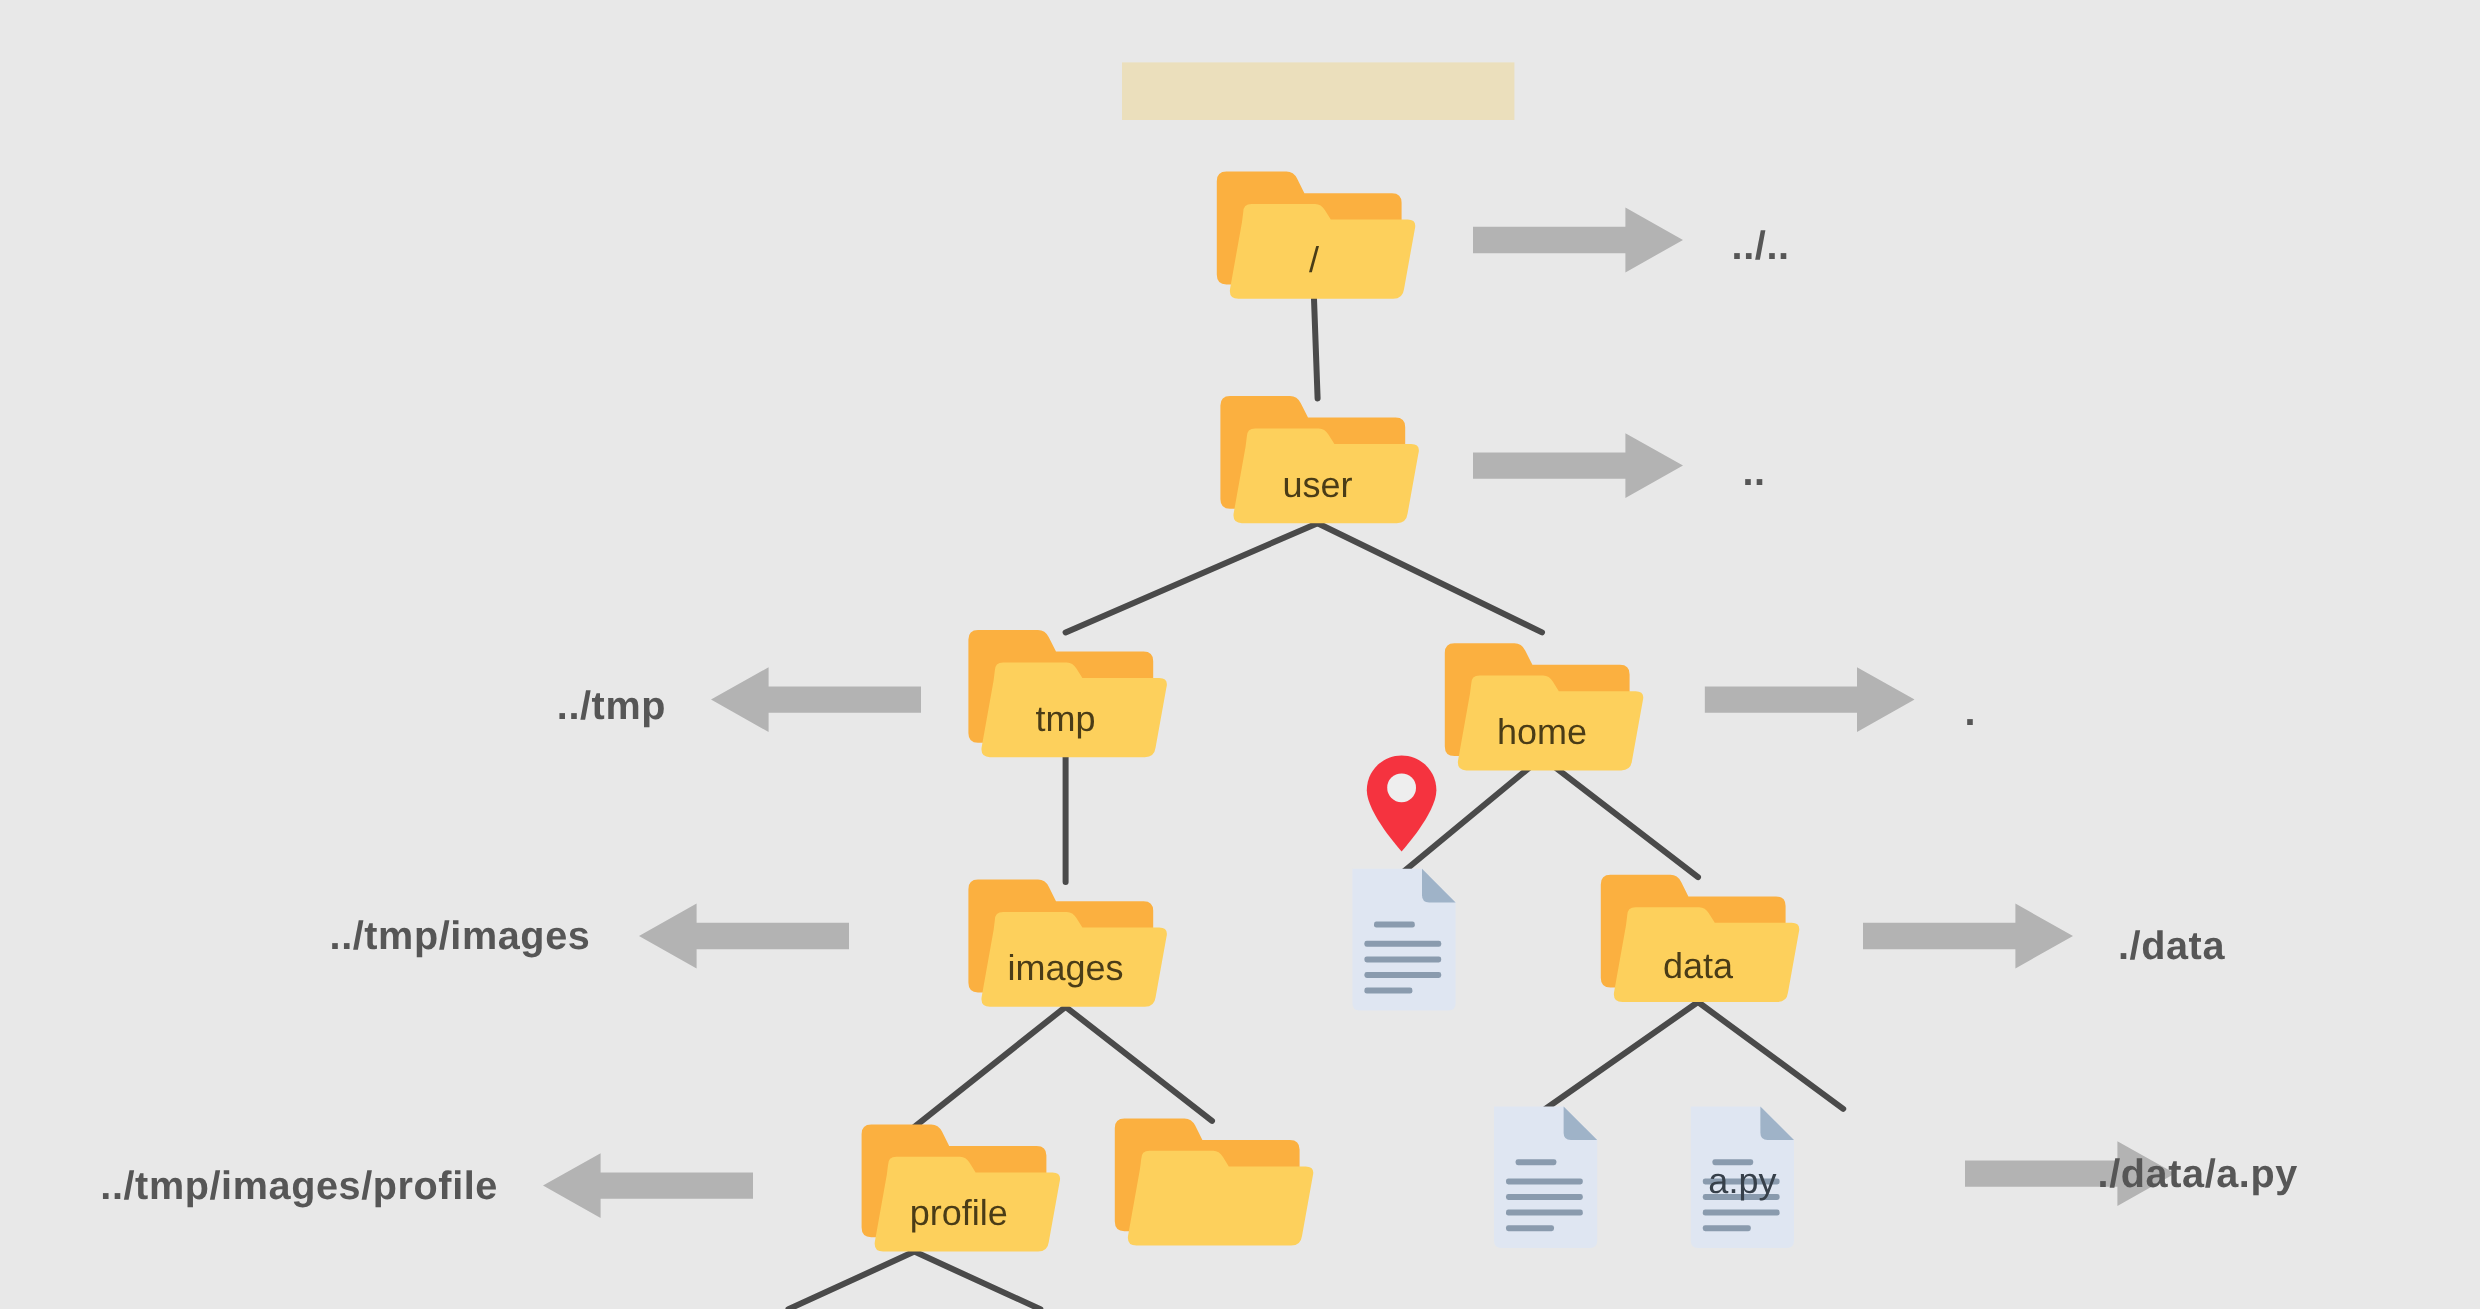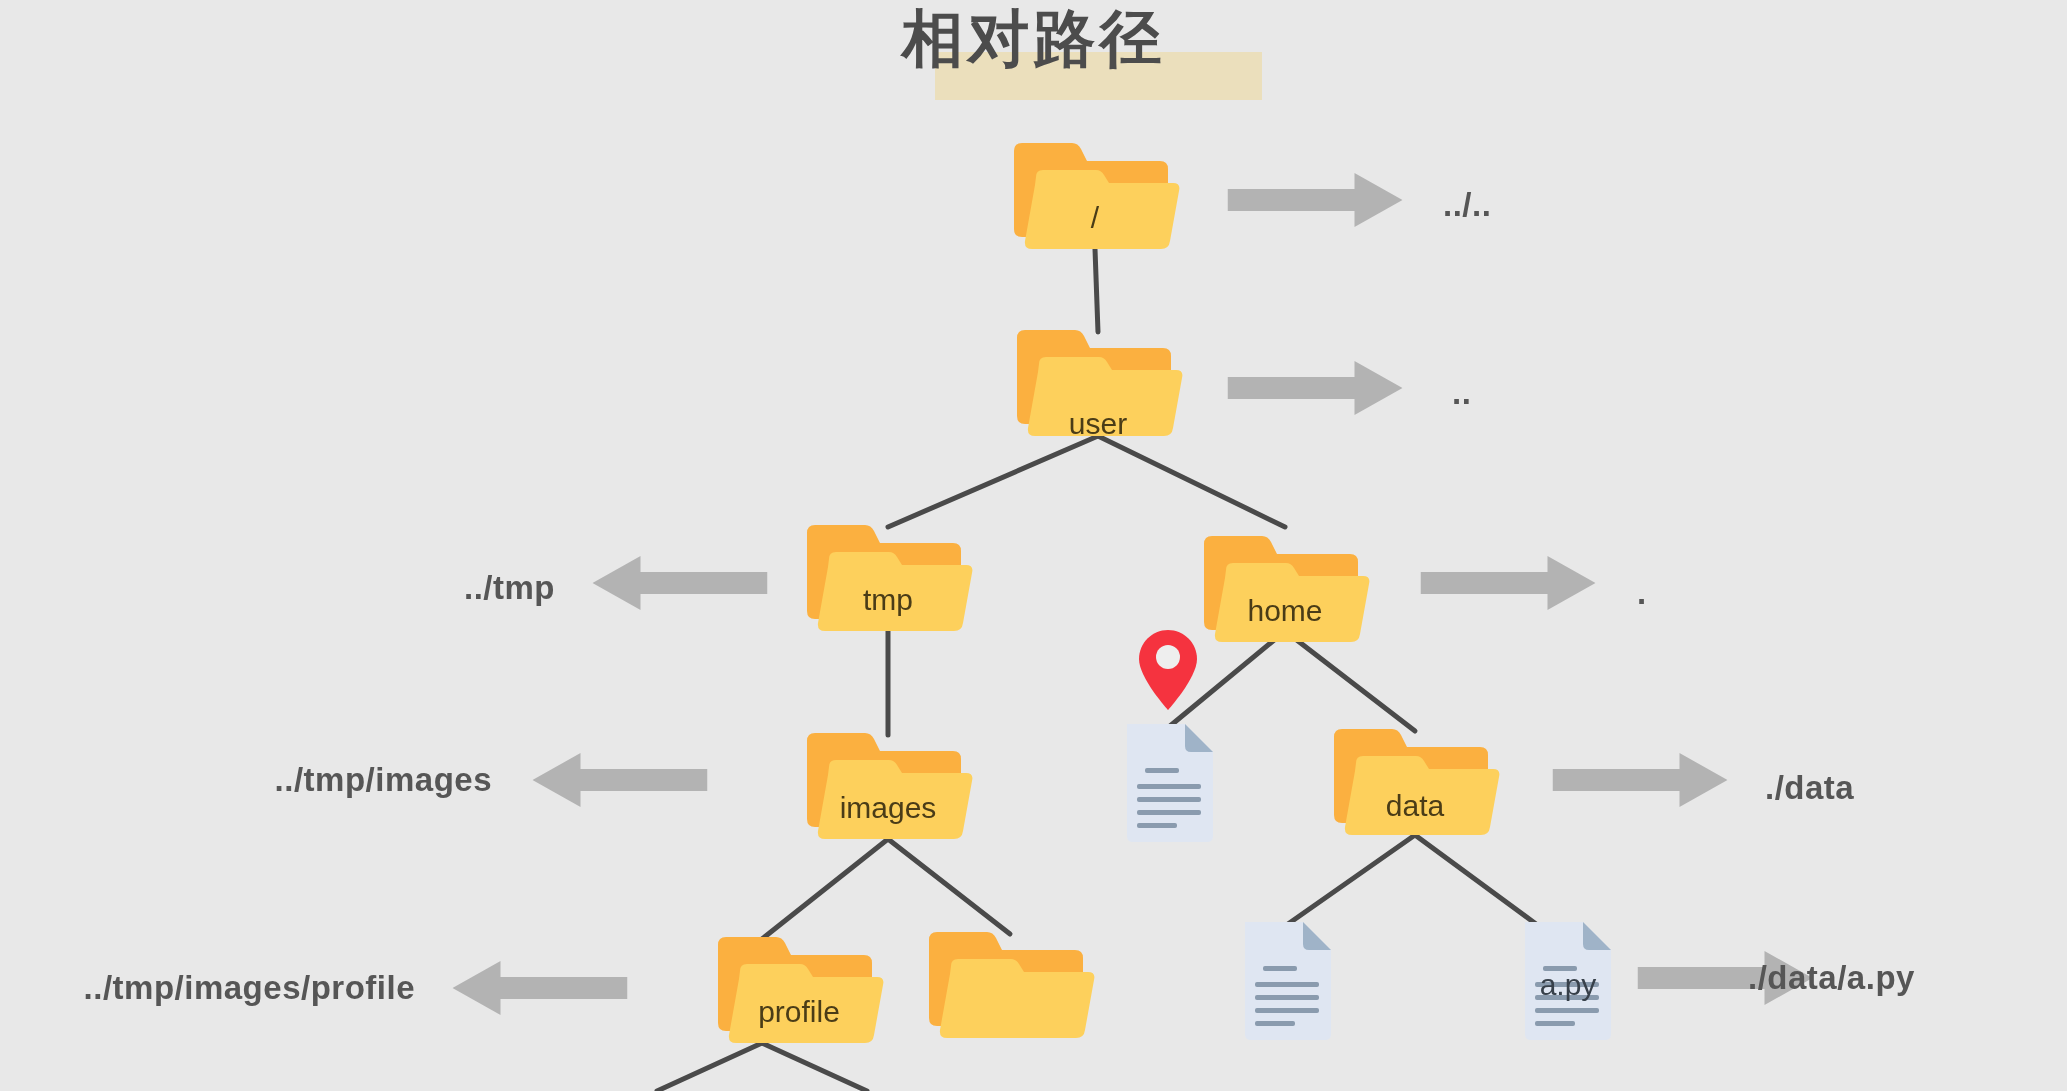--- a/index.html
+++ b/index.html
@@ -97,21 +97,20 @@
   .path-label.right-align {
     transform: translate(-100%, -50%);
   }
 </style>
 </head>
 <body>
 
 <div id="stage">
 
   <div id="title-highlight"></div>
-  <div id="page-title">相对路径</div>
 
   <svg id="links" viewBox="0 0 2067 1091" xmlns="http://www.w3.org/2000/svg">
       <line x1="1095" y1="249" x2="1098" y2="332" stroke="#4a4a4a" stroke-width="5" stroke-linecap="round"></line>
       <line x1="1098" y1="436" x2="888" y2="527" stroke="#4a4a4a" stroke-width="5" stroke-linecap="round"></line>
       <line x1="1098" y1="436" x2="1285" y2="527" stroke="#4a4a4a" stroke-width="5" stroke-linecap="round"></line>
       <line x1="888" y1="631" x2="888" y2="735" stroke="#4a4a4a" stroke-width="5" stroke-linecap="round"></line>
       <line x1="1285" y1="631" x2="1170" y2="726" stroke="#4a4a4a" stroke-width="5" stroke-linecap="round"></line>
       <line x1="1285" y1="631" x2="1415" y2="731" stroke="#4a4a4a" stroke-width="5" stroke-linecap="round"></line>
       <line x1="888" y1="839" x2="762" y2="939" stroke="#4a4a4a" stroke-width="5" stroke-linecap="round"></line>
       <line x1="888" y1="839" x2="1010" y2="934" stroke="#4a4a4a" stroke-width="5" stroke-linecap="round"></line>
@@ -130,21 +129,21 @@
           </svg>
           <div class="folder-label" style="top: 66px;">/</div>
         </div>
       </div>
       <div class="node" style="left: 1098px; top: 383px;">
         <div class="folder">
           <svg width="170" height="118" viewBox="0 0 170 118" xmlns="http://www.w3.org/2000/svg">
             <path d="M4 14 Q4 6 12 6 L62 6 Q68 6 71 12 L77 24 L150 24 Q158 24 158 32 L158 92 Q158 100 150 100 L12 100 Q4 100 4 92 Z" fill="#fbb040"></path>
             <path d="M26 40 Q26 33 33 33 L86 33 Q91 33 94 38 L99 46 L163 46 Q171 46 169 54 L160 104 Q159 112 151 112 L22 112 Q14 112 15 104 L25 48 Z" fill="#fdd05c"></path>
           </svg>
-          <div class="folder-label" style="top: 66px; margin-top: 19px;">user</div>
+          <div class="folder-label" style="top: 66px;">user</div>
         </div>
       </div>
       <div class="node" style="left: 888px; top: 578px;">
         <div class="folder">
           <svg width="170" height="118" viewBox="0 0 170 118" xmlns="http://www.w3.org/2000/svg">
             <path d="M4 14 Q4 6 12 6 L62 6 Q68 6 71 12 L77 24 L150 24 Q158 24 158 32 L158 92 Q158 100 150 100 L12 100 Q4 100 4 92 Z" fill="#fbb040"></path>
             <path d="M26 40 Q26 33 33 33 L86 33 Q91 33 94 38 L99 46 L163 46 Q171 46 169 54 L160 104 Q159 112 151 112 L22 112 Q14 112 15 104 L25 48 Z" fill="#fdd05c"></path>
           </svg>
           <div class="folder-label" style="top: 66px;">tmp</div>
         </div>
@@ -216,21 +215,21 @@
             <g fill="#8a9bae">
               <rect x="24" y="50" width="34" height="5" rx="2"></rect>
               <rect x="16" y="66" width="64" height="5" rx="2"></rect>
               <rect x="16" y="79" width="64" height="5" rx="2"></rect>
               <rect x="16" y="92" width="64" height="5" rx="2"></rect>
               <rect x="16" y="105" width="40" height="5" rx="2"></rect>
             </g>
           </svg>
         </div>
       </div>
-      <div class="node" style="left: 1568px; top: 980px;">
+      <div class="node" style="left: 1452px; top: 980px;">
         <div class="filedoc">
           <svg width="98" height="128" viewBox="0 0 98 128" xmlns="http://www.w3.org/2000/svg">
             <path d="M6 6 L64 6 L92 34 L92 118 Q92 124 86 124 L12 124 Q6 124 6 118 Z" fill="#dfe6f2"></path>
             <path d="M64 6 L92 34 L70 34 Q64 34 64 28 Z" fill="#9fb3c8"></path>
             <g fill="#8a9bae">
               <rect x="24" y="50" width="34" height="5" rx="2"></rect>
               <rect x="16" y="66" width="64" height="5" rx="2"></rect>
               <rect x="16" y="79" width="64" height="5" rx="2"></rect>
               <rect x="16" y="92" width="64" height="5" rx="2"></rect>
               <rect x="16" y="105" width="40" height="5" rx="2"></rect>

